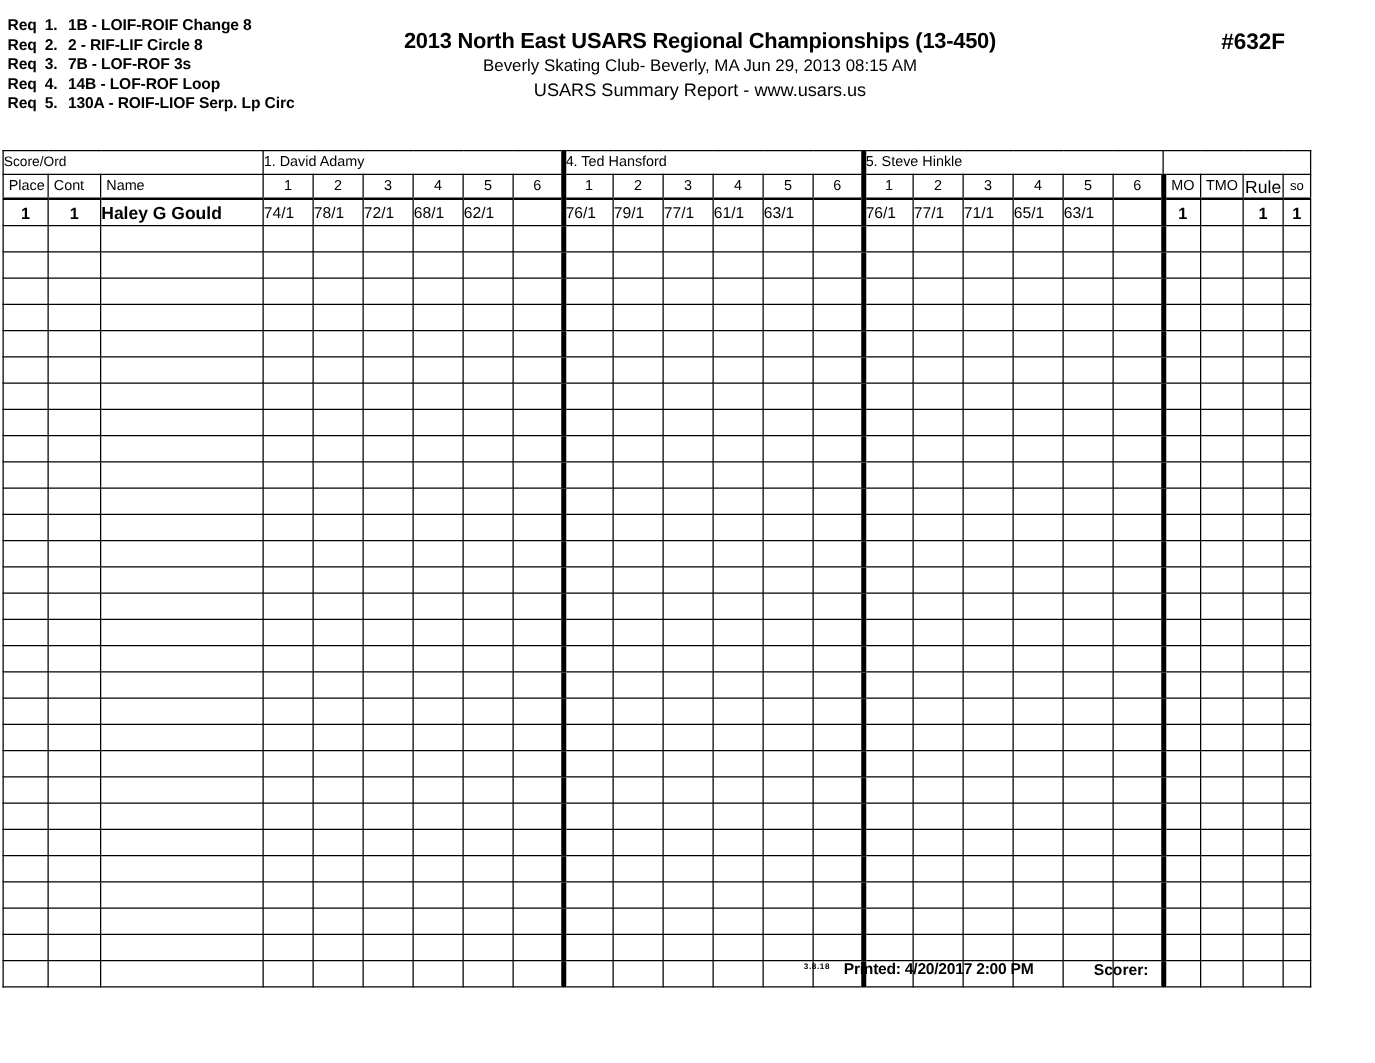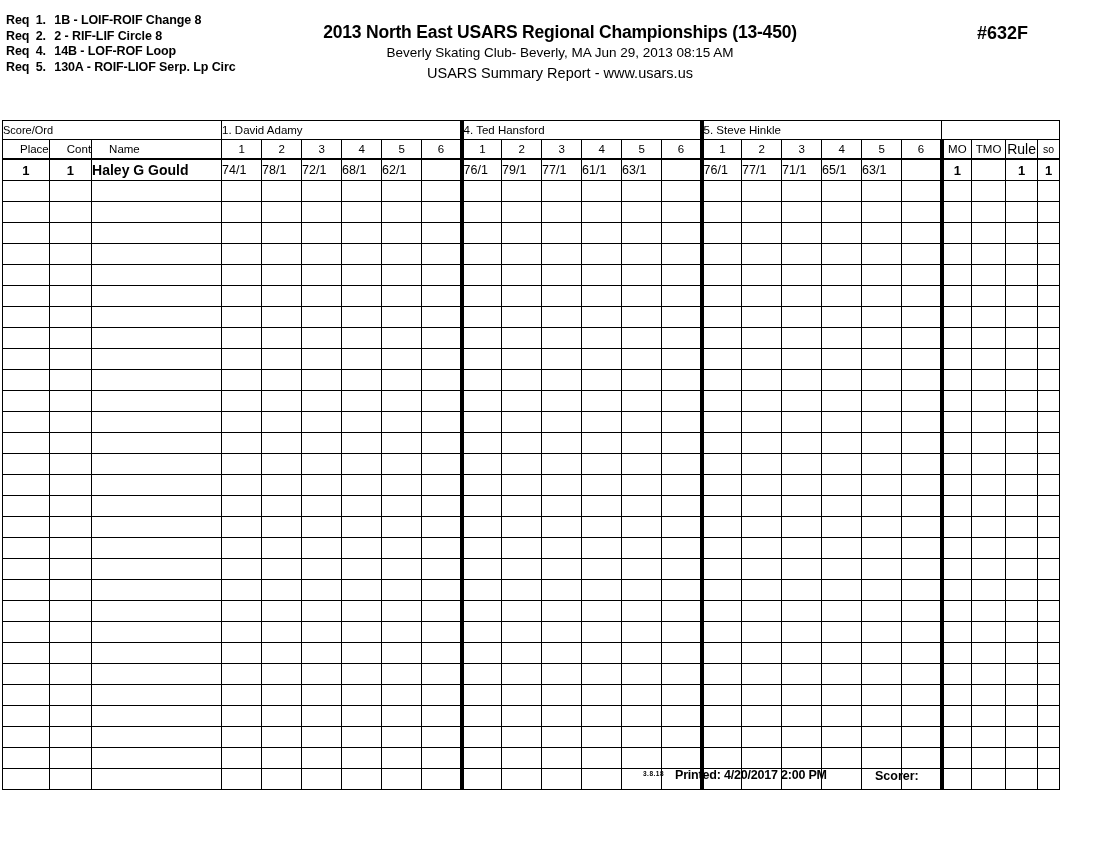--- a/index.html
+++ b/index.html
@@ -121,21 +121,21 @@
 
   
   tr.colhead td {
     height: 18px;
     text-align: center;
     font-size: 11.5px;
     font-weight: normal;
   }
   tr.colhead td.lbl-left {
     text-align: left;
-    padding-left: 17px;
+    padding-left: 4px;
     margin-top: 20px;
   }
   tr.colhead td.so-head { font-size: 10.5px; }
   tr.colhead td.rule-head { font-size: 14px; text-align: center; }
 
   
   tr.datarow td { height: 20px; }
   td.v {
     font-size: 12.5px;
     text-align: left;
@@ -198,20 +198,25 @@
 <div id="reqs">
   <div class="req-line">
     <span class="req-word">Req</span>
     <span class="req-num">1.</span>
     <span>1B - LOIF-ROIF Change 8</span>
   </div>
   <div class="req-line">
     <span class="req-word">Req</span>
     <span class="req-num">2.</span>
     <span>2 - RIF-LIF Circle 8</span>
+  </div>
+  <div class="req-line">
+    <span class="req-word">Req</span>
+    <span class="req-num">3.</span>
+    <span>7B - LOF-ROF 3s</span>
   </div>
   <div class="req-line">
     <span class="req-word">Req</span>
     <span class="req-num">4.</span>
     <span>14B - LOF-ROF Loop</span>
   </div>
   <div class="req-line">
     <span class="req-word">Req</span>
     <span class="req-num">5.</span>
     <span>130A - ROIF-LIOF Serp. Lp Circ</span>

